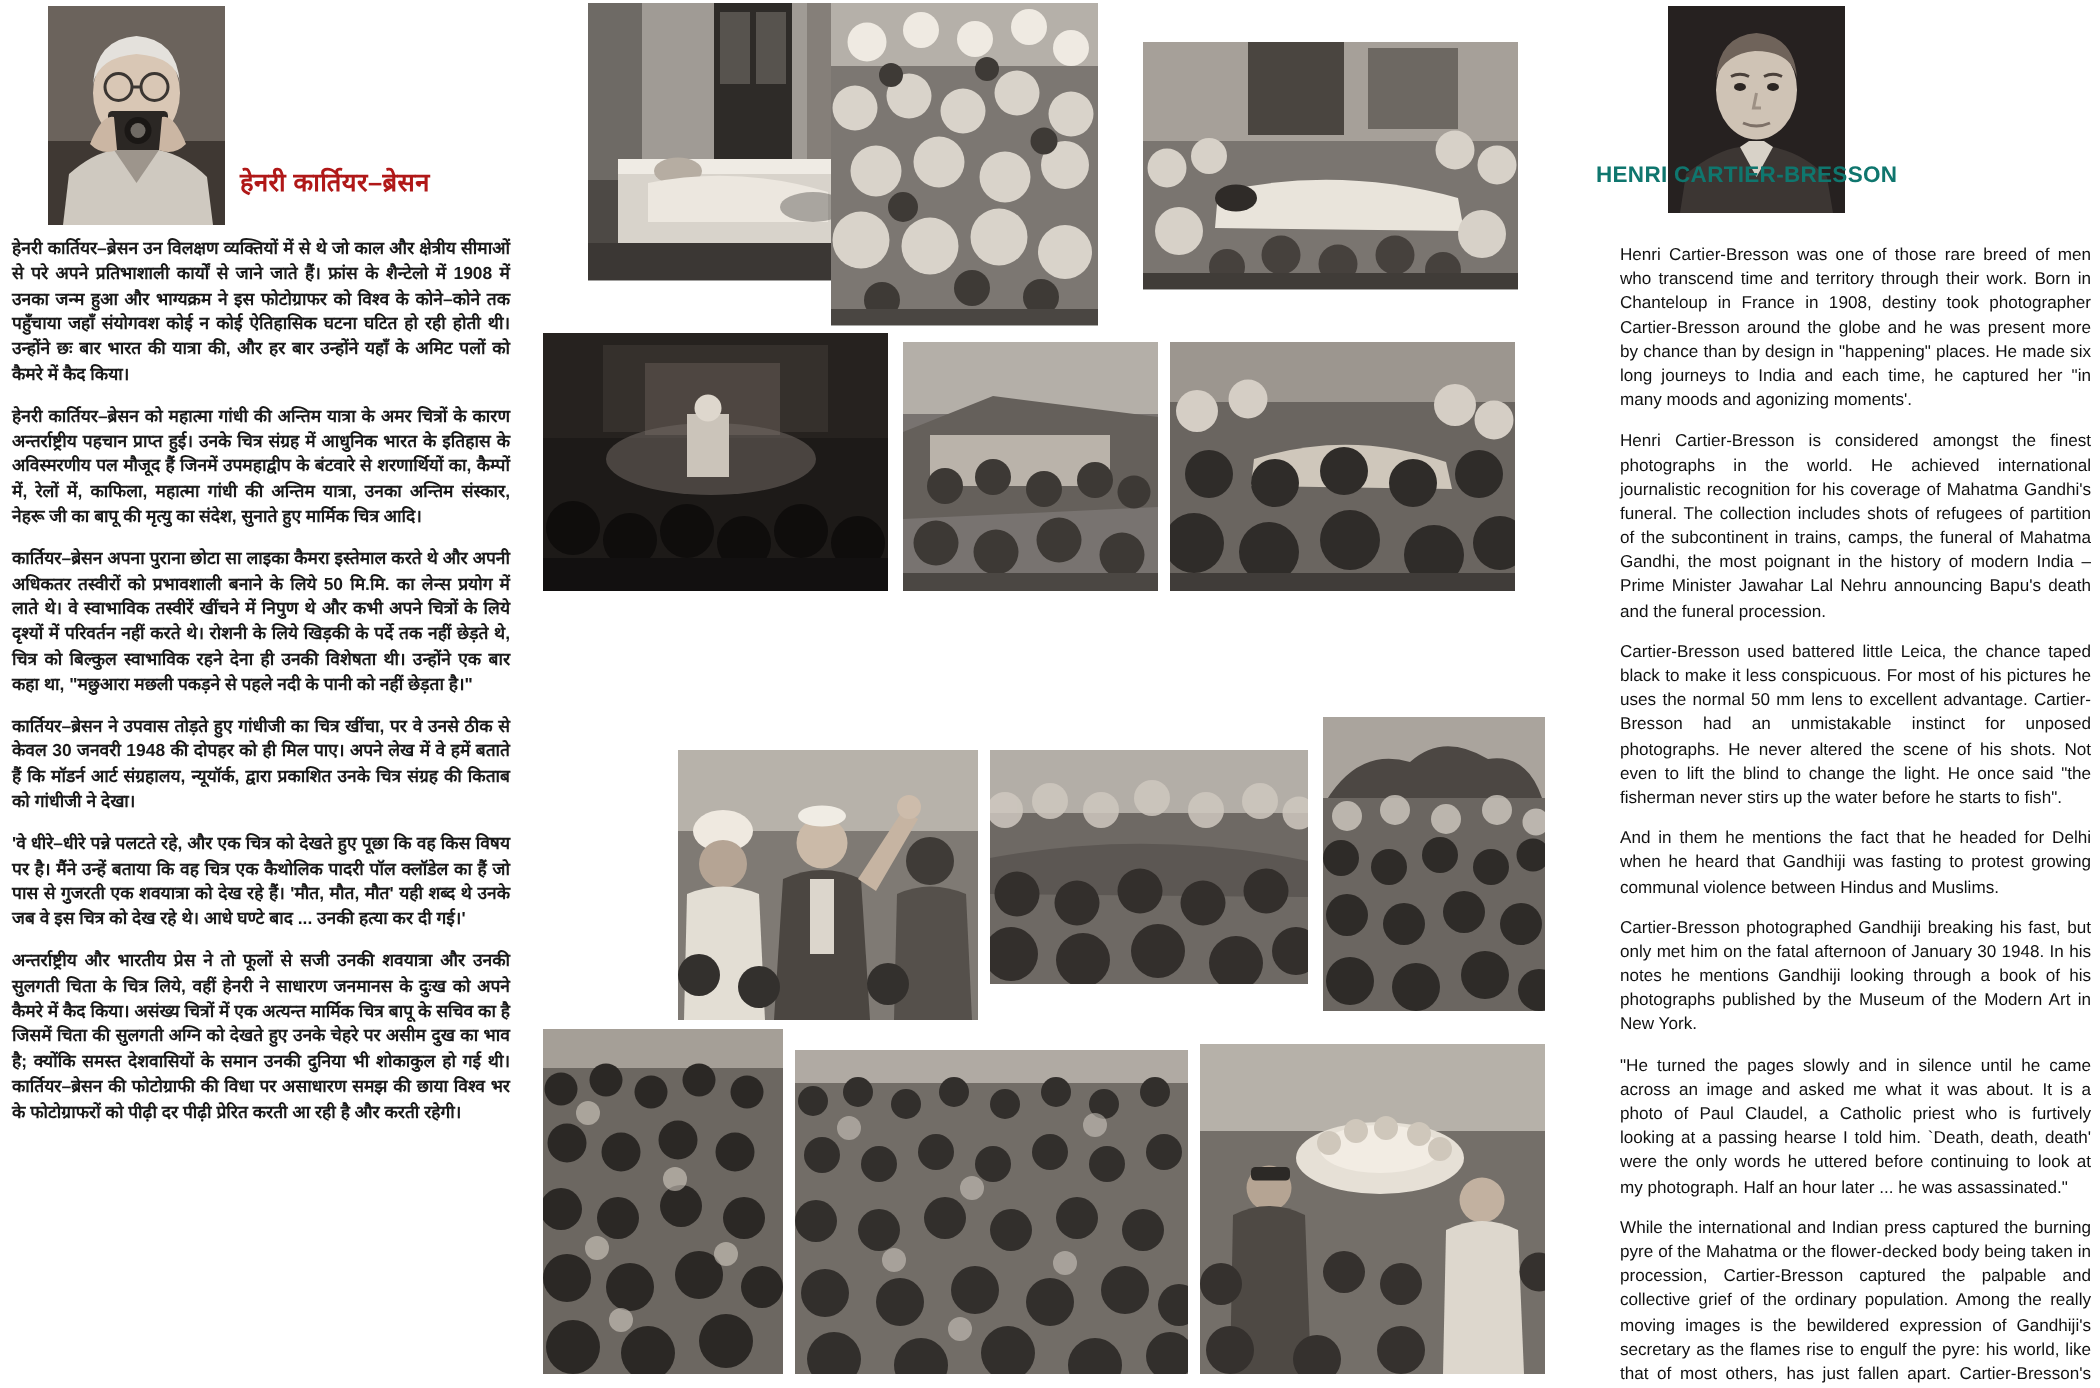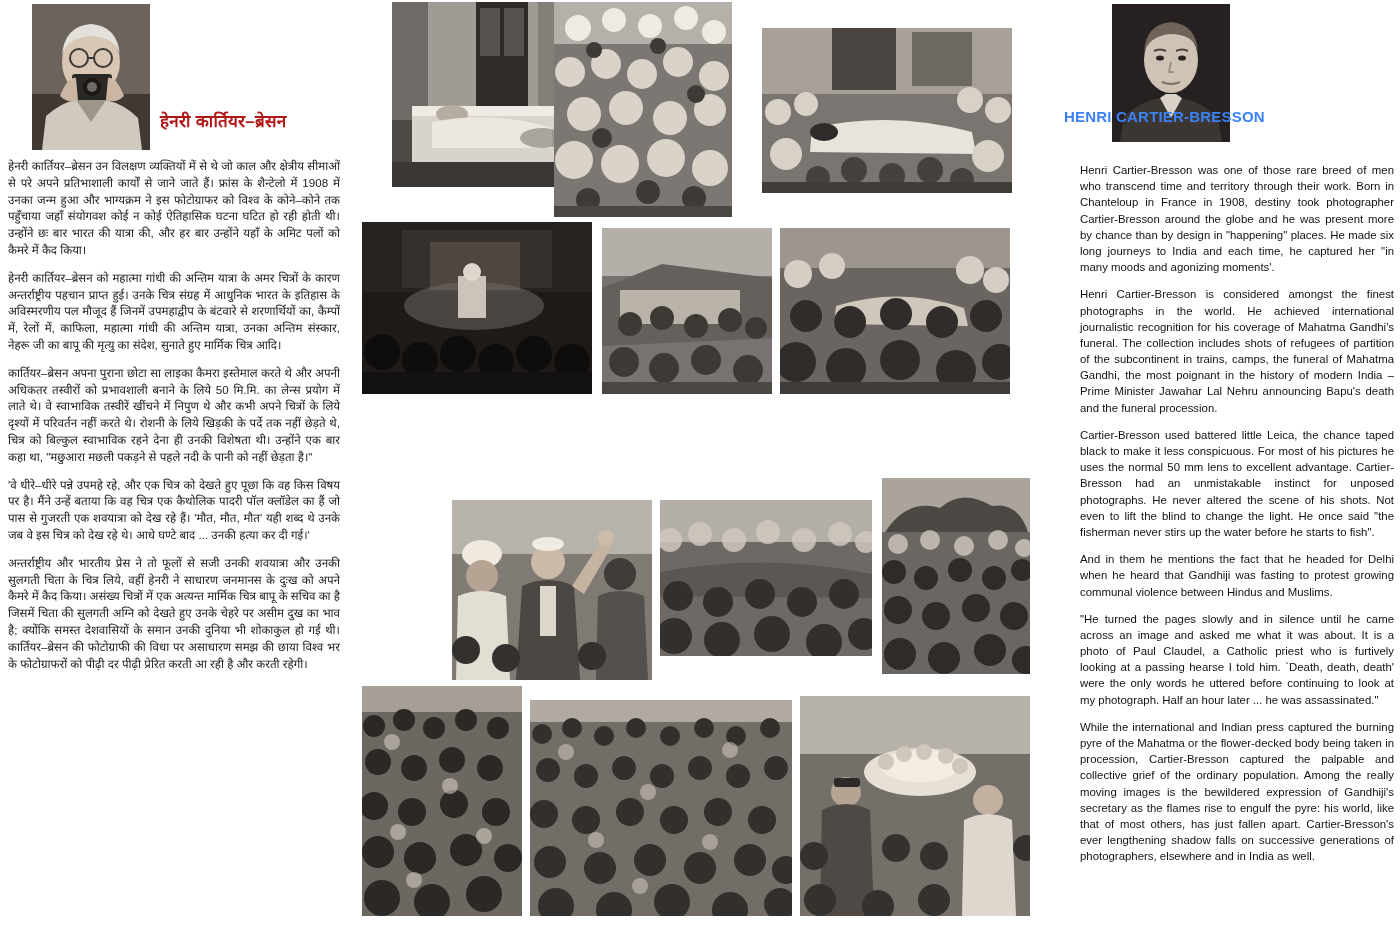--- a/index.html
+++ b/index.html
@@ -48,21 +48,21 @@
     position: absolute;
     left: 0px; top: 158px;
     width: 332px;
   }
   .left-body p {
     margin: 0 0 11px 0;
     font-size: 11.6px;
     line-height: 1.45;
     color: #1a1a1a;
     text-align: justify;
-    font-weight: normal;
+    font-weight: bold;
   }
 
   
   .center-col {
     position: absolute;
     left: 362px; top: 0px;
     width: 668px; height: 925px;
   }
   .photo {
     position: absolute;
@@ -81,21 +81,21 @@
     position: absolute;
     left: 54px; top: 4px;
     width: 118px; height: 138px;
     background: #221d1b;
     overflow: hidden;
   }
   .title-en {
     position: absolute;
     left: 6px; top: 108px;
     width: 330px;
-    color: #3b82f6;
+    color: #0f766e;
     font-size: 15px;
     font-weight: bold;
     line-height: 1.25;
     letter-spacing: 0.2px;
   }
   .right-body {
     position: absolute;
     left: 6px; top: 162px;
     width: 330px;
   }
@@ -143,21 +143,22 @@
           <path d="M92 92 Q84 72 76 74 L74 96 Q84 100 92 92 Z" fill="#cbb6a3"></path>
         </svg>
       </div>
       <div class="title-hi">हेनरी कार्तियर–ब्रेसन</div>
     </div>
 
     <div class="left-body">
       <p>हेनरी कार्तियर–ब्रेसन उन विलक्षण व्यक्तियों में से थे जो काल और क्षेत्रीय सीमाओं से परे अपने प्रतिभाशाली कार्यों से जाने जाते हैं। फ्रांस के शैन्टेलो में 1908 में उनका जन्म हुआ और भाग्यक्रम ने इस फोटोग्राफर को विश्व के कोने–कोने तक पहुँचाया जहाँ संयोगवश कोई न कोई ऐतिहासिक घटना घटित हो रही होती थी। उन्होंने छः बार भारत की यात्रा की, और हर बार उन्होंने यहाँ के अमिट पलों को कैमरे में कैद किया।</p>
       <p>हेनरी कार्तियर–ब्रेसन को महात्मा गांधी की अन्तिम यात्रा के अमर चित्रों के कारण अन्तर्राष्ट्रीय पहचान प्राप्त हुई। उनके चित्र संग्रह में आधुनिक भारत के इतिहास के अविस्मरणीय पल मौजूद हैं जिनमें उपमहाद्वीप के बंटवारे से शरणार्थियों का, कैम्पों में, रेलों में, काफिला, महात्मा गांधी की अन्तिम यात्रा, उनका अन्तिम संस्कार, नेहरू जी का बापू की मृत्यु का संदेश, सुनाते हुए मार्मिक चित्र आदि।</p>
       <p>कार्तियर–ब्रेसन अपना पुराना छोटा सा लाइका कैमरा इस्तेमाल करते थे और अपनी अधिकतर तस्वीरों को प्रभावशाली बनाने के लिये 50 मि.मि. का लेन्स प्रयोग में लाते थे। वे स्वाभाविक तस्वीरें खींचने में निपुण थे और कभी अपने चित्रों के लिये दृश्यों में परिवर्तन नहीं करते थे। रोशनी के लिये खिड़की के पर्दे तक नहीं छेड़ते थे, चित्र को बिल्कुल स्वाभाविक रहने देना ही उनकी विशेषता थी। उन्होंने एक बार कहा था, "मछुआरा मछली पकड़ने से पहले नदी के पानी को नहीं छेड़ता है।"</p>
-      <p>'वे धीरे–धीरे पन्ने उपमहे रहे, और एक चित्र को देखते हुए पूछा कि वह किस विषय पर है। मैंने उन्हें बताया कि वह चित्र एक कैथोलिक पादरी पॉल क्लॉडेल का हैं जो पास से गुजरती एक शवयात्रा को देख रहे हैं। 'मौत, मौत, मौत' यही शब्द थे उनके जब वे इस चित्र को देख रहे थे। आधे घण्टे बाद ... उनकी हत्या कर दी गई।'</p>
+      <p>कार्तियर–ब्रेसन ने उपवास तोड़ते हुए गांधीजी का चित्र खींचा, पर वे उनसे ठीक से केवल 30 जनवरी 1948 की दोपहर को ही मिल पाए। अपने लेख में वे हमें बताते हैं कि मॉडर्न आर्ट संग्रहालय, न्यूयॉर्क, द्वारा प्रकाशित उनके चित्र संग्रह की किताब को गांधीजी ने देखा।</p>
+      <p>'वे धीरे–धीरे पन्ने पलटते रहे, और एक चित्र को देखते हुए पूछा कि वह किस विषय पर है। मैंने उन्हें बताया कि वह चित्र एक कैथोलिक पादरी पॉल क्लॉडेल का हैं जो पास से गुजरती एक शवयात्रा को देख रहे हैं। 'मौत, मौत, मौत' यही शब्द थे उनके जब वे इस चित्र को देख रहे थे। आधे घण्टे बाद ... उनकी हत्या कर दी गई।'</p>
       <p>अन्तर्राष्ट्रीय और भारतीय प्रेस ने तो फूलों से सजी उनकी शवयात्रा और उनकी सुलगती चिता के चित्र लिये, वहीं हेनरी ने साधारण जनमानस के दुःख को अपने कैमरे में कैद किया। असंख्य चित्रों में एक अत्यन्त मार्मिक चित्र बापू के सचिव का है जिसमें चिता की सुलगती अग्नि को देखते हुए उनके चेहरे पर असीम दुख का भाव है; क्योंकि समस्त देशवासियों के समान उनकी दुनिया भी शोकाकुल हो गई थी। कार्तियर–ब्रेसन की फोटोग्राफी की विधा पर असाधारण समझ की छाया विश्व भर के फोटोग्राफरों को पीढ़ी दर पीढ़ी प्रेरित करती आ रही है और करती रहेगी।</p>
     </div>
   </div>
 
   <div class="center-col">
 
     <div class="photo" style="left:30px; top:2px; width:200px; height:185px;">
       <svg width="200" height="185" viewBox="0 0 200 185">
         <rect width="200" height="185" fill="#8e8a85"></rect>
         <rect x="0" y="0" width="200" height="120" fill="#a09b95"></rect>
@@ -553,18 +554,19 @@
       </svg>
     </div>
 
     <div class="title-en">HENRI CARTIER-BRESSON</div>
 
     <div class="right-body">
       <p>Henri Cartier-Bresson was one of those rare breed of men who transcend time and territory through their work. Born in Chanteloup in France in 1908, destiny took photographer Cartier-Bresson around the globe and he was present more by chance than by design in "happening" places. He made six long journeys to India and each time, he captured her "in many moods and agonizing moments'.</p>
       <p>Henri Cartier-Bresson is considered amongst the finest photographs in the world. He achieved international journalistic recognition for his coverage of Mahatma Gandhi's funeral. The collection includes shots of refugees of partition of the subcontinent in trains, camps, the funeral of Mahatma Gandhi, the most poignant in the history of modern India – Prime Minister Jawahar Lal Nehru announcing Bapu's death and the funeral procession.</p>
       <p>Cartier-Bresson used battered little Leica, the chance taped black to make it less conspicuous. For most of his pictures he uses the normal 50 mm lens to excellent advantage. Cartier-Bresson had an unmistakable instinct for unposed photographs. He never altered the scene of his shots. Not even to lift the blind to change the light. He once said "the fisherman never stirs up the water before he starts to fish".</p>
       <p>And in them he mentions the fact that he headed for Delhi when he heard that Gandhiji was fasting to protest growing communal violence between Hindus and Muslims.</p>
+      <p>Cartier-Bresson photographed Gandhiji breaking his fast, but only met him on the fatal afternoon of January 30 1948. In his notes he mentions Gandhiji looking through a book of his photographs published by the Museum of the Modern Art in New York.</p>
       <p>"He turned the pages slowly and in silence until he came across an image and asked me what it was about. It is a photo of Paul Claudel, a Catholic priest who is furtively looking at a passing hearse I told him. `Death, death, death' were the only words he uttered before continuing to look at my photograph. Half an hour later ... he was assassinated."</p>
       <p>While the international and Indian press captured the burning pyre of the Mahatma or the flower-decked body being taken in procession, Cartier-Bresson captured the palpable and collective grief of the ordinary population. Among the really moving images is the bewildered expression of Gandhiji's secretary as the flames rise to engulf the pyre: his world, like that of most others, has just fallen apart. Cartier-Bresson's ever lengthening shadow falls on successive generations of photographers, elsewhere and in India as well.</p>
     </div>
   </div>
 
 </div>
 
 </body></html>

